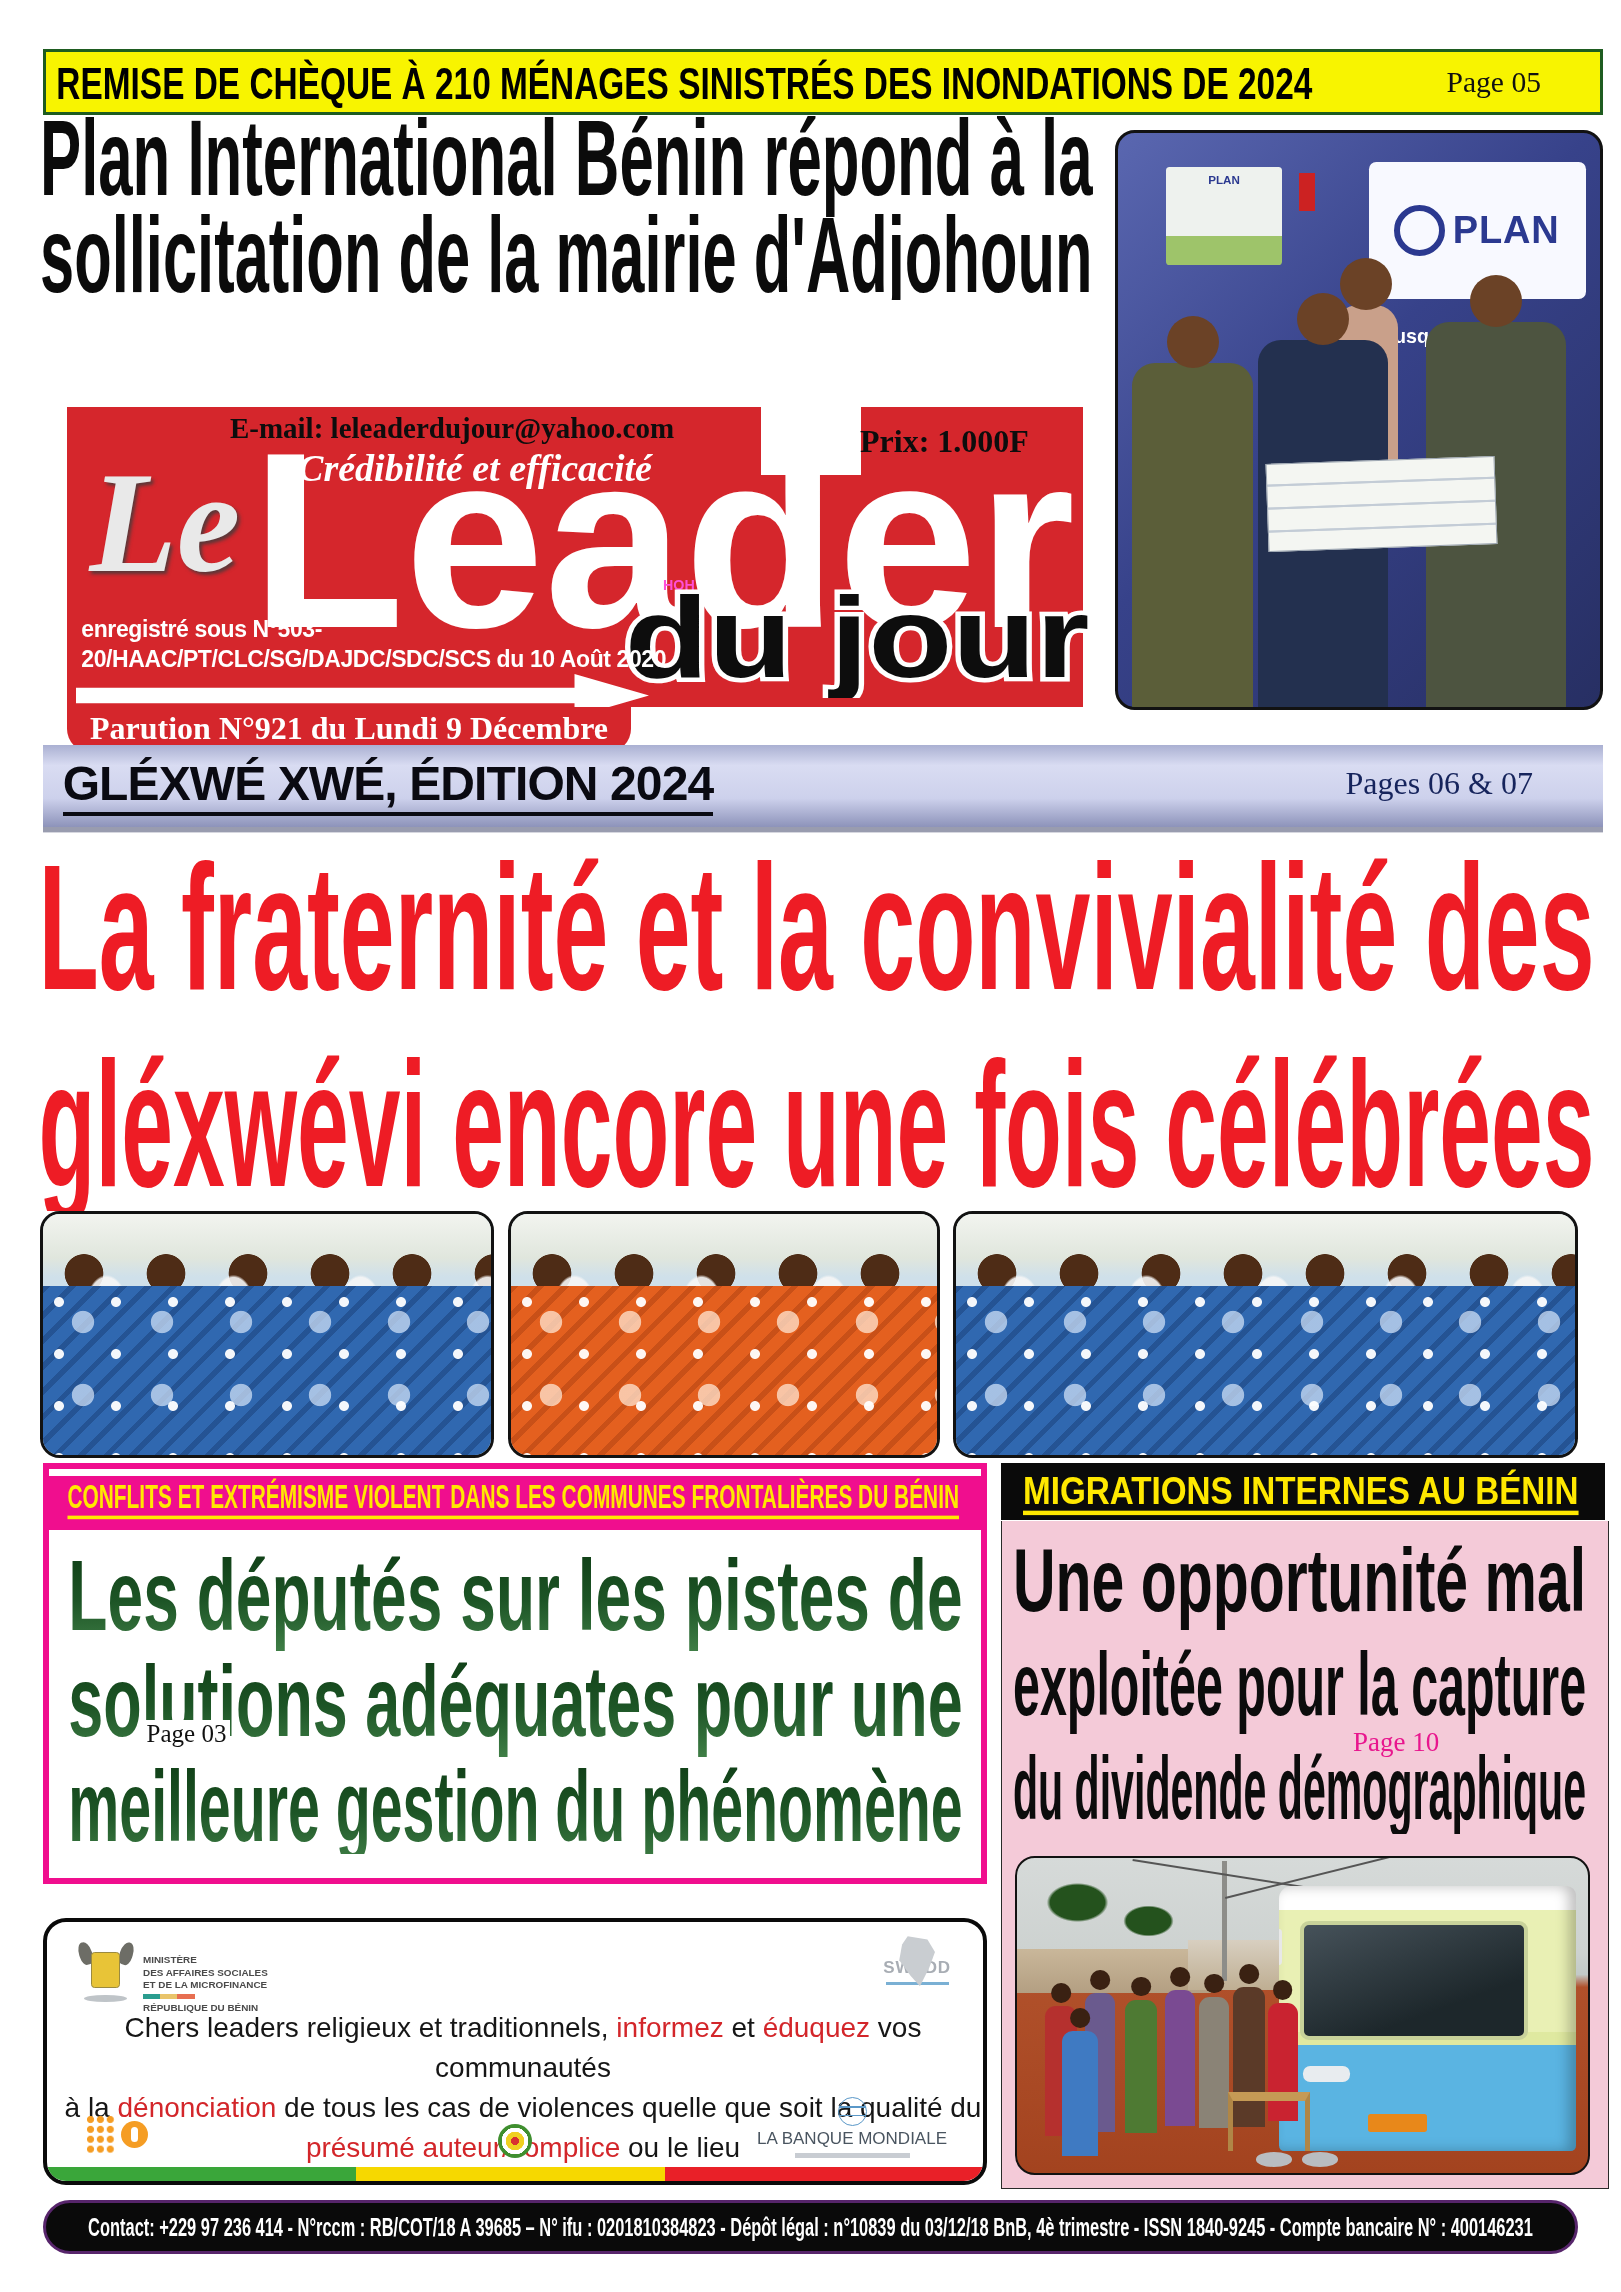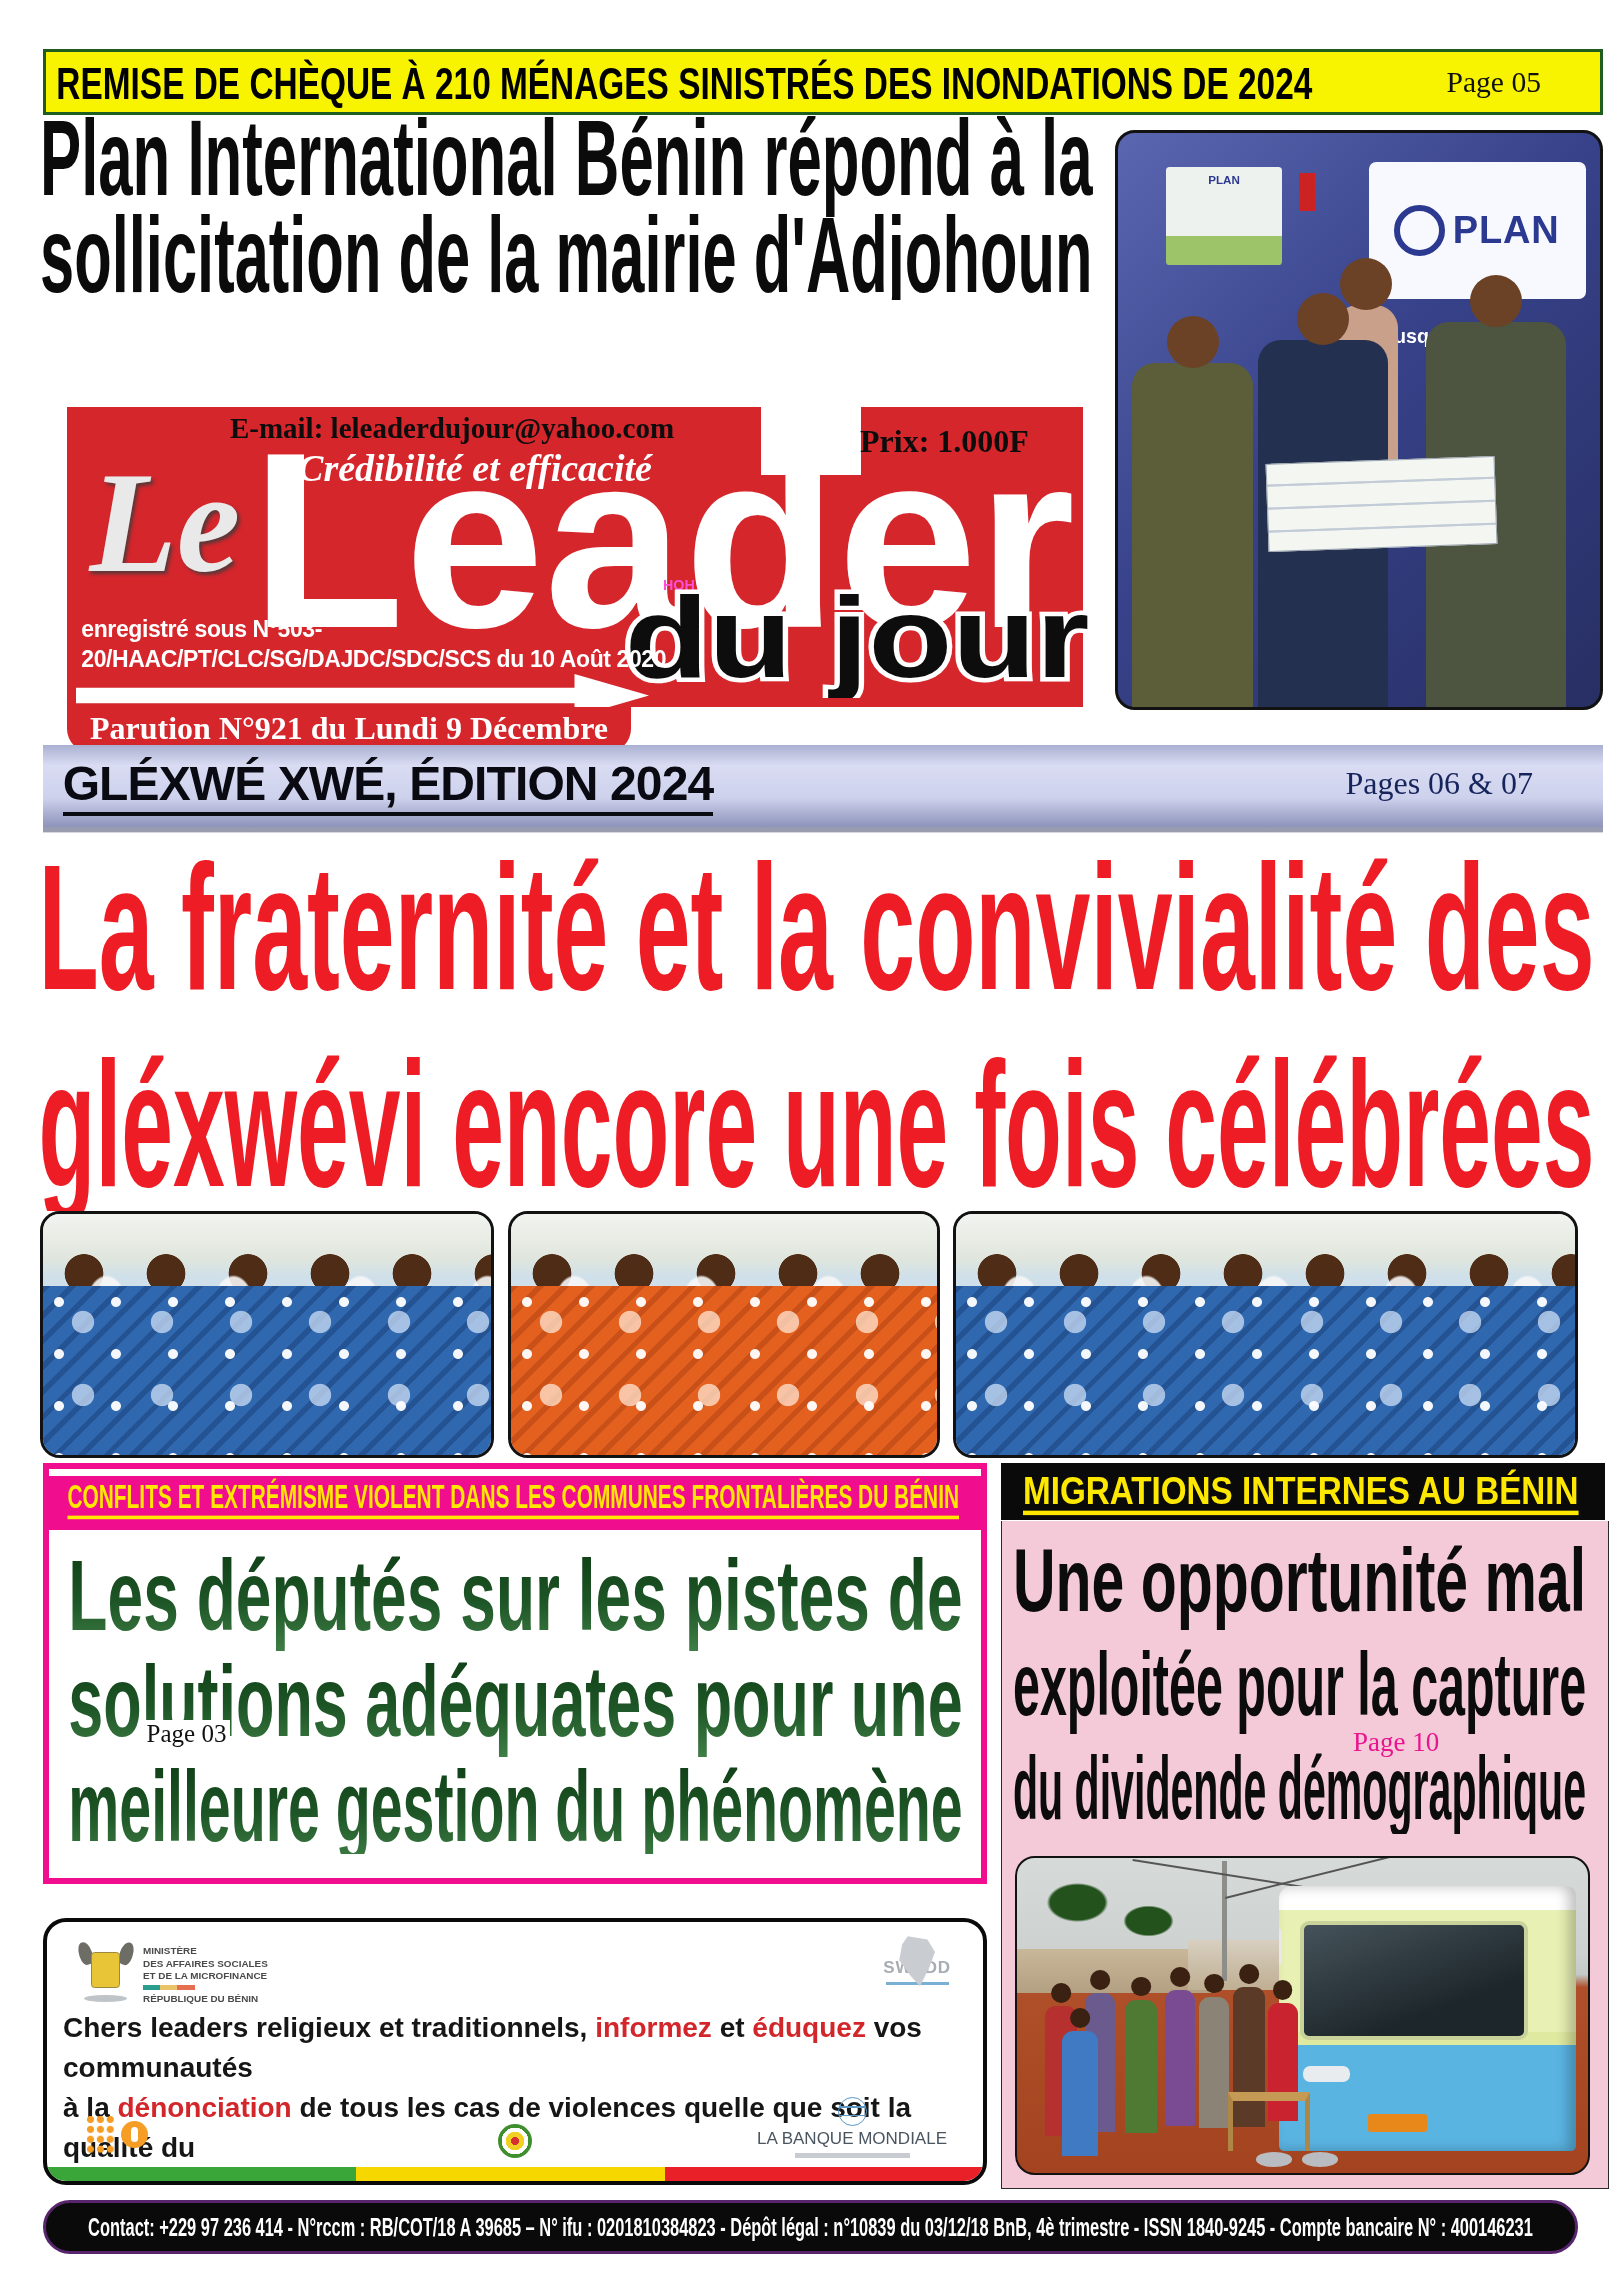--- a/index.html
+++ b/index.html
@@ -150,30 +150,30 @@
   .ad-box{position:absolute;left:43px;top:1918px;width:944px;height:267px;background:#ffffff;
     border:4.5px solid #0a0a0a;border-radius:23px;box-sizing:border-box;overflow:hidden;}
   .ad-ministry{position:absolute;left:30px;top:16px;display:flex;gap:9px;}
   .crest{position:relative;width:57px;height:68px;}
   .crest .shield{position:absolute;left:14.3px;top:14.3px;width:27px;height:34px;background:#e8c437;
     border:1.8px solid #9a8a40;border-radius:3.6px;}
   .crest .supL,.crest .supR{position:absolute;top:3.6px;width:12.5px;height:23px;border-radius:50% 50% 40% 40%;background:#6d6d66;}
   .crest .supL{left:1.8px;transform:rotate(-18deg);}
   .crest .supR{right:1.8px;transform:rotate(18deg);}
   .crest .base{position:absolute;left:7.2px;bottom:3.6px;width:43px;height:7.2px;border-radius:50%;background:#bfc4c8;}
-  .ad-ministry .mtxt{font-size:9.9px;line-height:12.5px;font-weight:bold;color:#4a4a4a;padding-top:7.2px;}
+  .ad-ministry .mtxt{font-size:9.9px;line-height:12.5px;font-weight:bold;color:#4a4a4a;padding-top:7.2px;margin-top:9px;}
   .ad-ministry .mflag{width:52px;height:4.5px;margin:2.7px 0;
     background:linear-gradient(90deg,#2a9d8f 0 33%,#e9c46a 33% 66%,#e76f51 66% 100%);}
   .ad-swedd{position:absolute;right:32px;top:14.3px;text-align:center;}
   .ad-swedd .africa{width:47px;height:52px;margin:0 auto;background:#c9cdd1;
     clip-path:polygon(30% 0,72% 6%,88% 30%,76% 60%,56% 96%,36% 76%,12% 46%,18% 16%);}
   .ad-swedd .slabel{font-size:17px;font-weight:bold;color:#a8adb4;letter-spacing:0.9px;margin-top:-30px;}
   .ad-swedd .sline{width:63px;height:3.6px;background:#7ab0d4;margin:3.6px auto 0;}
-  .ad-copy{position:absolute;left:16px;right:0;top:86px;
-    font-size:28px;line-height:40px;font-weight:bold;color:#161616;}
+  .ad-copy{position:absolute;left:16px;right:0;top:86px;text-align:center;
+    font-size:28px;line-height:40px;font-weight:normal;color:#161616;}
   .ad-copy .red{color:#d3262a;}
   .ad-unfpa{position:absolute;left:39px;bottom:27px;display:flex;align-items:center;gap:5.4px;}
   .ad-unfpa .dots{width:30px;height:39px;
     background-image:radial-gradient(circle at 4.5px 4.5px,#f59d24 0 3.1px,rgba(0,0,0,0) 4px);
     background-size:9.9px 9.9px;}
   .ad-unfpa .circ{position:relative;width:27px;height:27px;border-radius:50%;background:#f59d24;}
   .ad-unfpa .circ::before{content:'';position:absolute;left:9.9px;top:6.3px;width:7.2px;height:14.3px;
     border-radius:3.6px;background:#ffffff;}
   .ad-ecowas{position:absolute;left:50%;transform:translateX(-50%);bottom:23px;width:34px;height:34px;border-radius:50%;
     background:radial-gradient(circle,#d83030 0 16%,#f0d020 17% 38%,#ffffff 39% 55%,#3f8f2f 56% 100%);}

